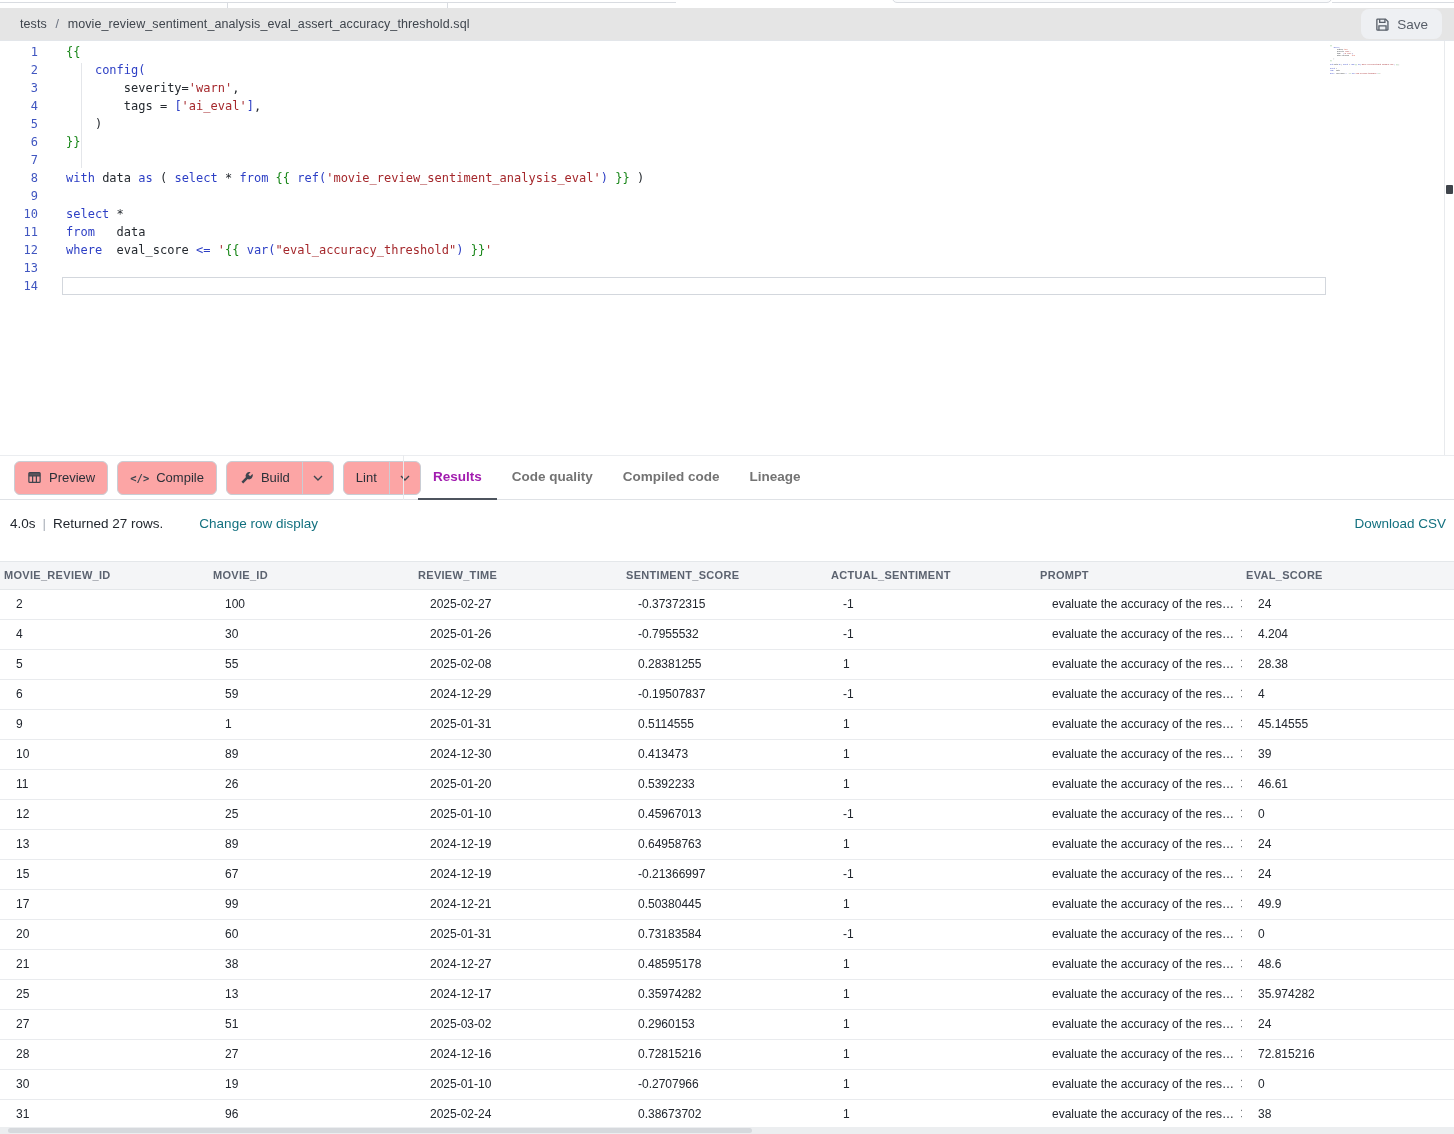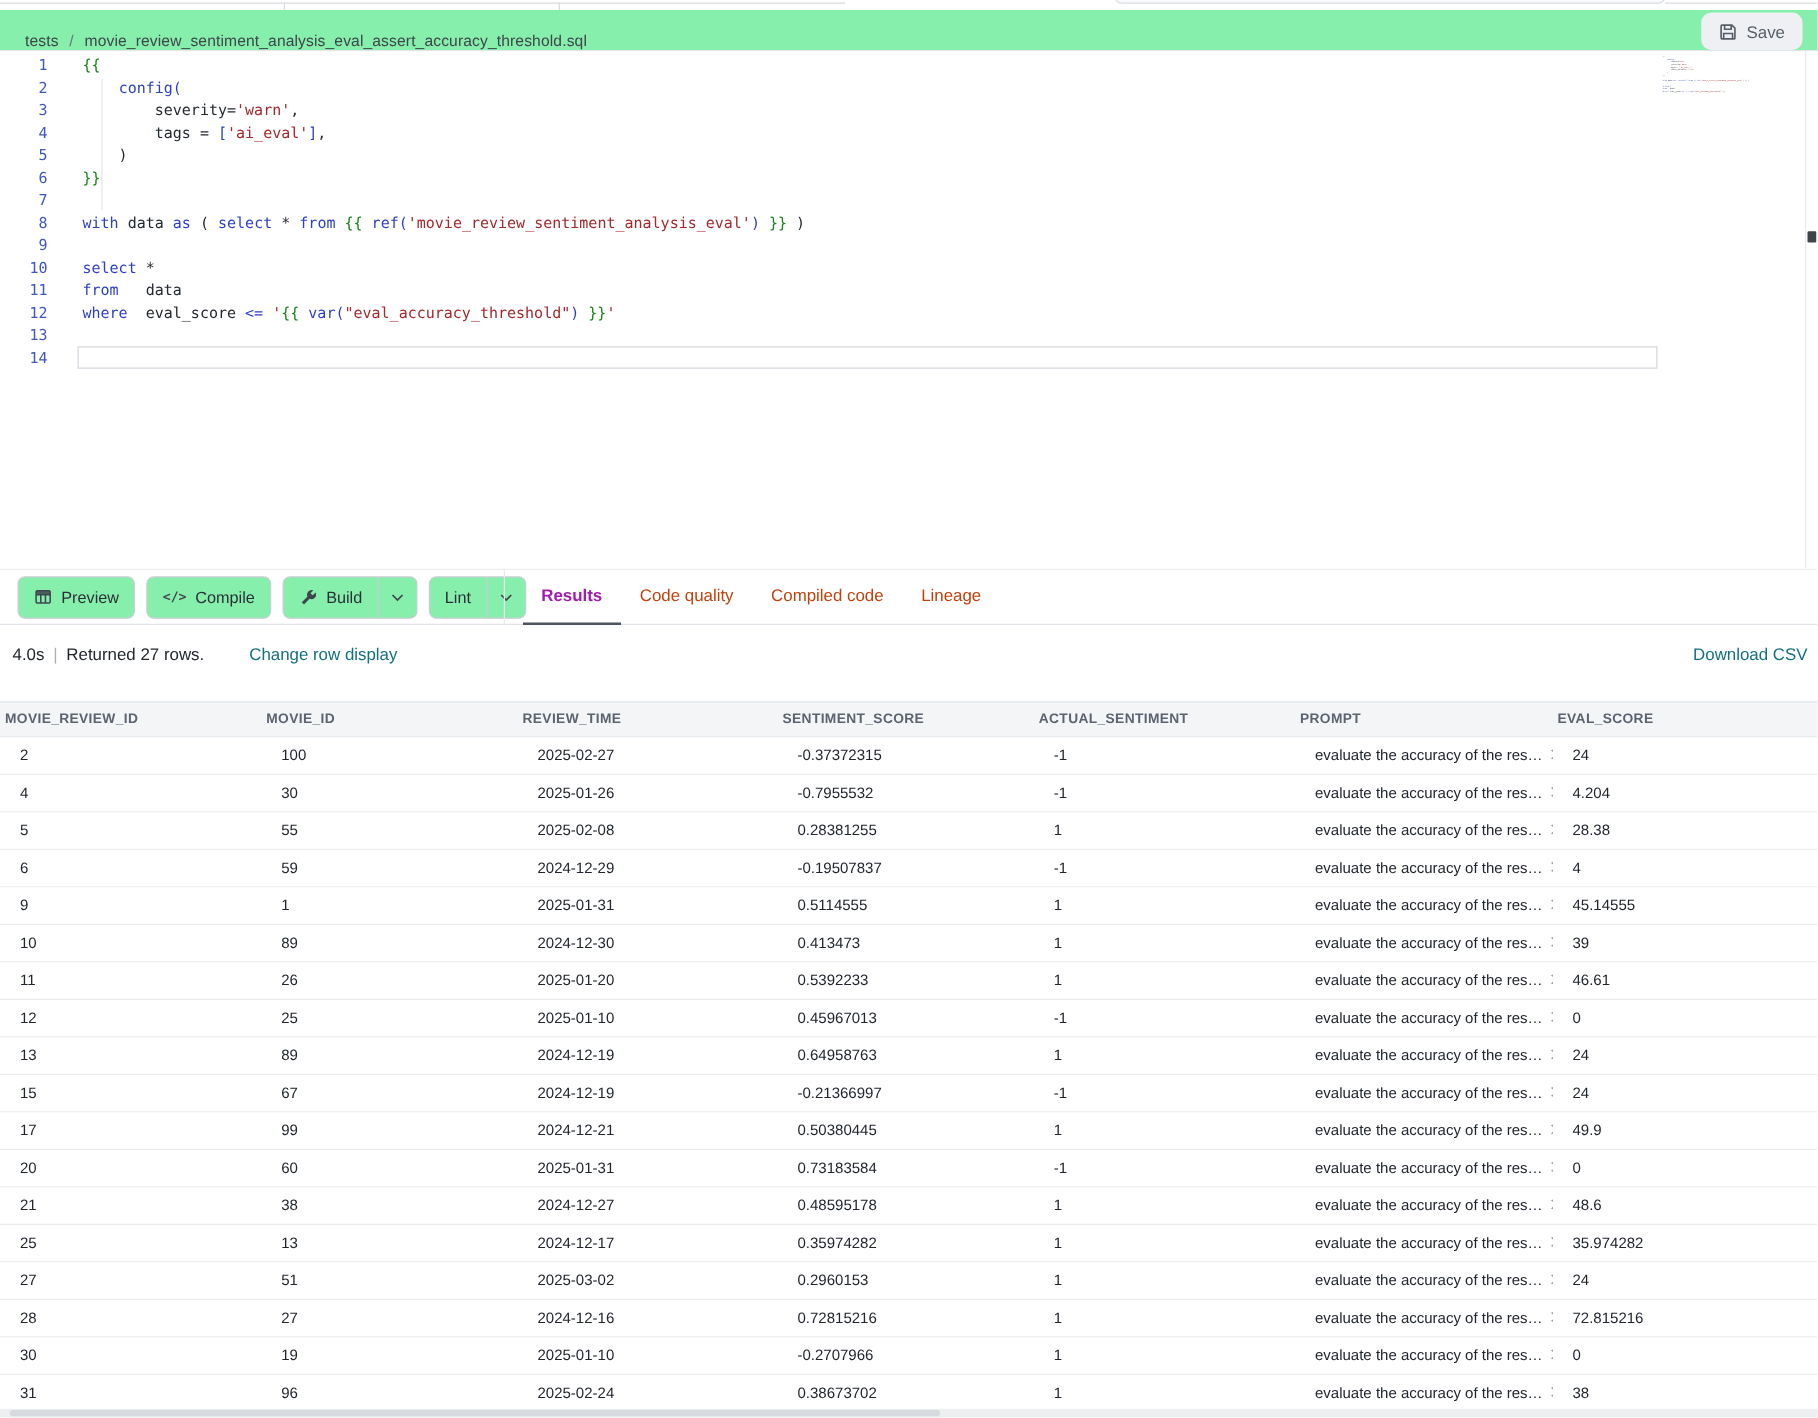--- a/index.html
+++ b/index.html
@@ -6,22 +6,22 @@
   html,body { width:1454px; height:1134px; overflow:hidden; background:#fff;
     font-family:"Liberation Sans", sans-serif; color:#22272e; }
 
   
   .tabstrip { position:absolute; left:0; top:0; width:1454px; height:8px; background:#fff; }
   .ts-line { position:absolute; top:2px; height:0; border-top:1px solid #d9dce1; }
   .ts-tick { position:absolute; top:2px; width:0; height:6px; border-left:1px solid #d9dce1; }
   .ts-tab  { position:absolute; top:-7px; height:10px; border:1px solid #d9dce1; border-radius:7px; background:#fafbfc; }
 
   
-  .hdr { position:absolute; left:0; top:8px; width:1454px; height:33px; background:#86efac;
-    border-bottom:1px solid #e3e6ea; display:flex; align-items:flex-end; padding:0 12px 0 20px; }
+  .hdr { position:absolute; left:0; top:8px; width:1454px; height:33px; background:#e5e5e5;
+    border-bottom:1px solid #e3e6ea; display:flex; align-items:center; padding:0 12px 0 20px; }
   .crumbs { font-size:12.5px; color:#3f454d; letter-spacing:.1px; }
   .crumbs .sep { margin:0 5px; color:#6b7280; }
   .save-btn { margin-left:auto; display:flex; align-items:center; gap:7px; background:#eef0f3;
     border:none; border-radius:8px; height:30px; padding:0 14px; font-size:13.5px; color:#575e68; cursor:pointer;
     font-family:"Liberation Sans",sans-serif; }
   .save-btn svg { display:block; }
 
   
   .editor { position:absolute; left:0; top:41px; width:1454px; height:414px; background:#fff;
     font-family:"DejaVu Sans Mono", monospace; font-size:12px; }
@@ -36,31 +36,31 @@
     border:1px solid #d3d7dd; background:transparent; }
   .minimap { position:absolute; left:1330px; top:3px; width:114px; height:405px; overflow:hidden; }
   .mini-scale { transform:scale(0.12); transform-origin:0 0; width:960px; }
   .mini-border { position:absolute; left:1444px; top:0; height:414px; width:0; border-left:1px solid #e8eaed; }
   .scroll-thumb { position:absolute; left:1446px; top:144px; width:7px; height:9px; background:#3f444b; border-radius:1px; }
 
   
   .toolbar { position:absolute; left:0; top:455px; width:1454px; height:45px; background:#fff;
     border-top:1px solid #ebedf0; border-bottom:1px solid #dfe2e6; display:flex; align-items:center; }
   .btn-group { display:flex; gap:9px; padding-left:14px; align-items:center; }
-  .btn { display:flex; align-items:center; height:34px; background:#86efac; border:1px solid #c9cdd4;
+  .btn { display:flex; align-items:center; height:34px; background:#fca5a5; border:1px solid #c9cdd4;
     border-radius:6px; font-size:13px; color:#2b3038; cursor:pointer; overflow:hidden;
     font-family:"Liberation Sans",sans-serif; padding:0; }
   .btn .btn-main { display:flex; align-items:center; gap:7px; padding:0 12px; height:100%; }
   .btn .btn-caret { display:flex; align-items:center; justify-content:center; width:31px; height:100%;
     border-left:1px solid #c9cdd4; }
   .btn svg { display:block; }
   .code-glyph { font-family:"DejaVu Sans Mono",monospace; font-size:10.5px; color:#3f454e; font-weight:bold; }
   .tb-divider { position:absolute; left:403px; top:455px; width:0; height:45px; border-left:1px solid #e8eaed; }
   .tabs { position:absolute; left:418px; top:455px; height:45px; display:flex; }
-  .tab { padding:0 15px; line-height:43px; font-size:13.5px; color:#c2410c; cursor:pointer; }
+  .tab { padding:0 15px; line-height:43px; font-size:13.5px; color:#737373; cursor:pointer;font-weight:bold; }
   .tab.active { color:#a21caf; font-weight:bold; box-shadow:inset 0 -2px 0 #4e545e; }
 
   
   .statusbar { position:absolute; left:0; top:501px; width:1454px; height:44px; display:flex;
     align-items:center; padding:0 8px 0 10px; font-size:13.5px; }
   .statusbar .dim-sep { margin:0 7px; color:#aab0b8; }
   .link { color:#12707f; cursor:pointer; }
   .link.change { margin-left:36px; }
   .link.dl { margin-left:auto; }
 

